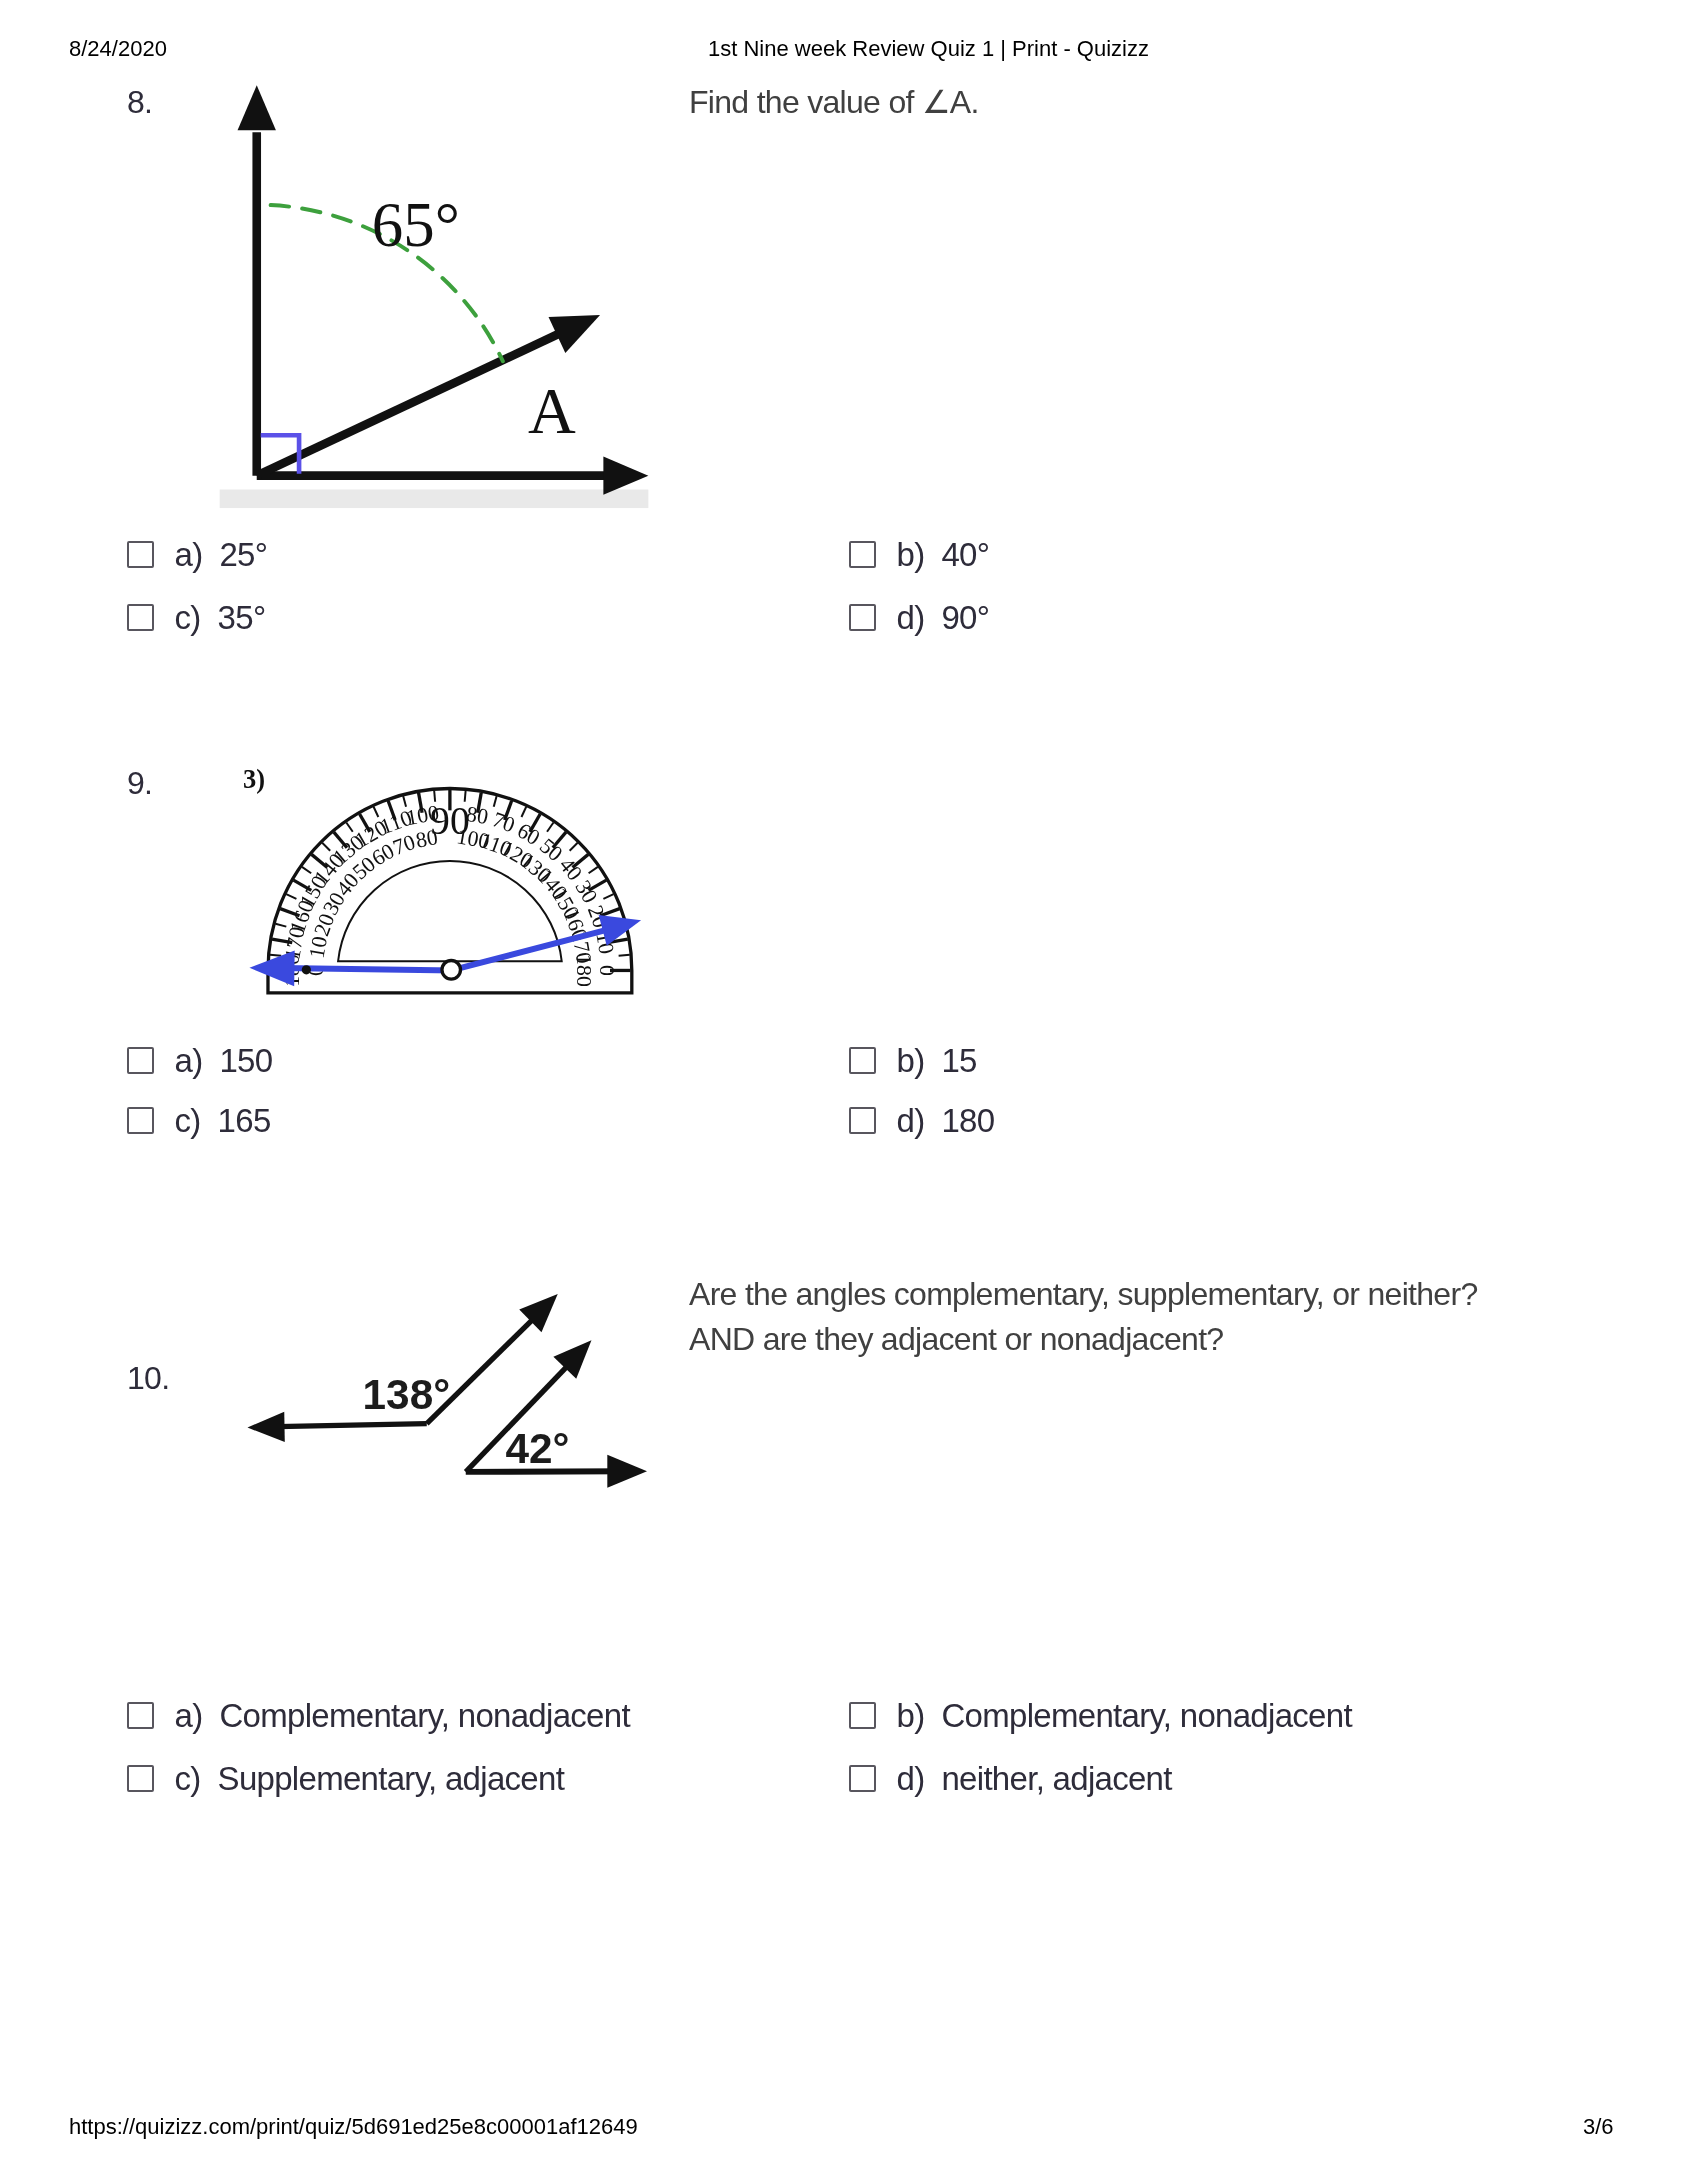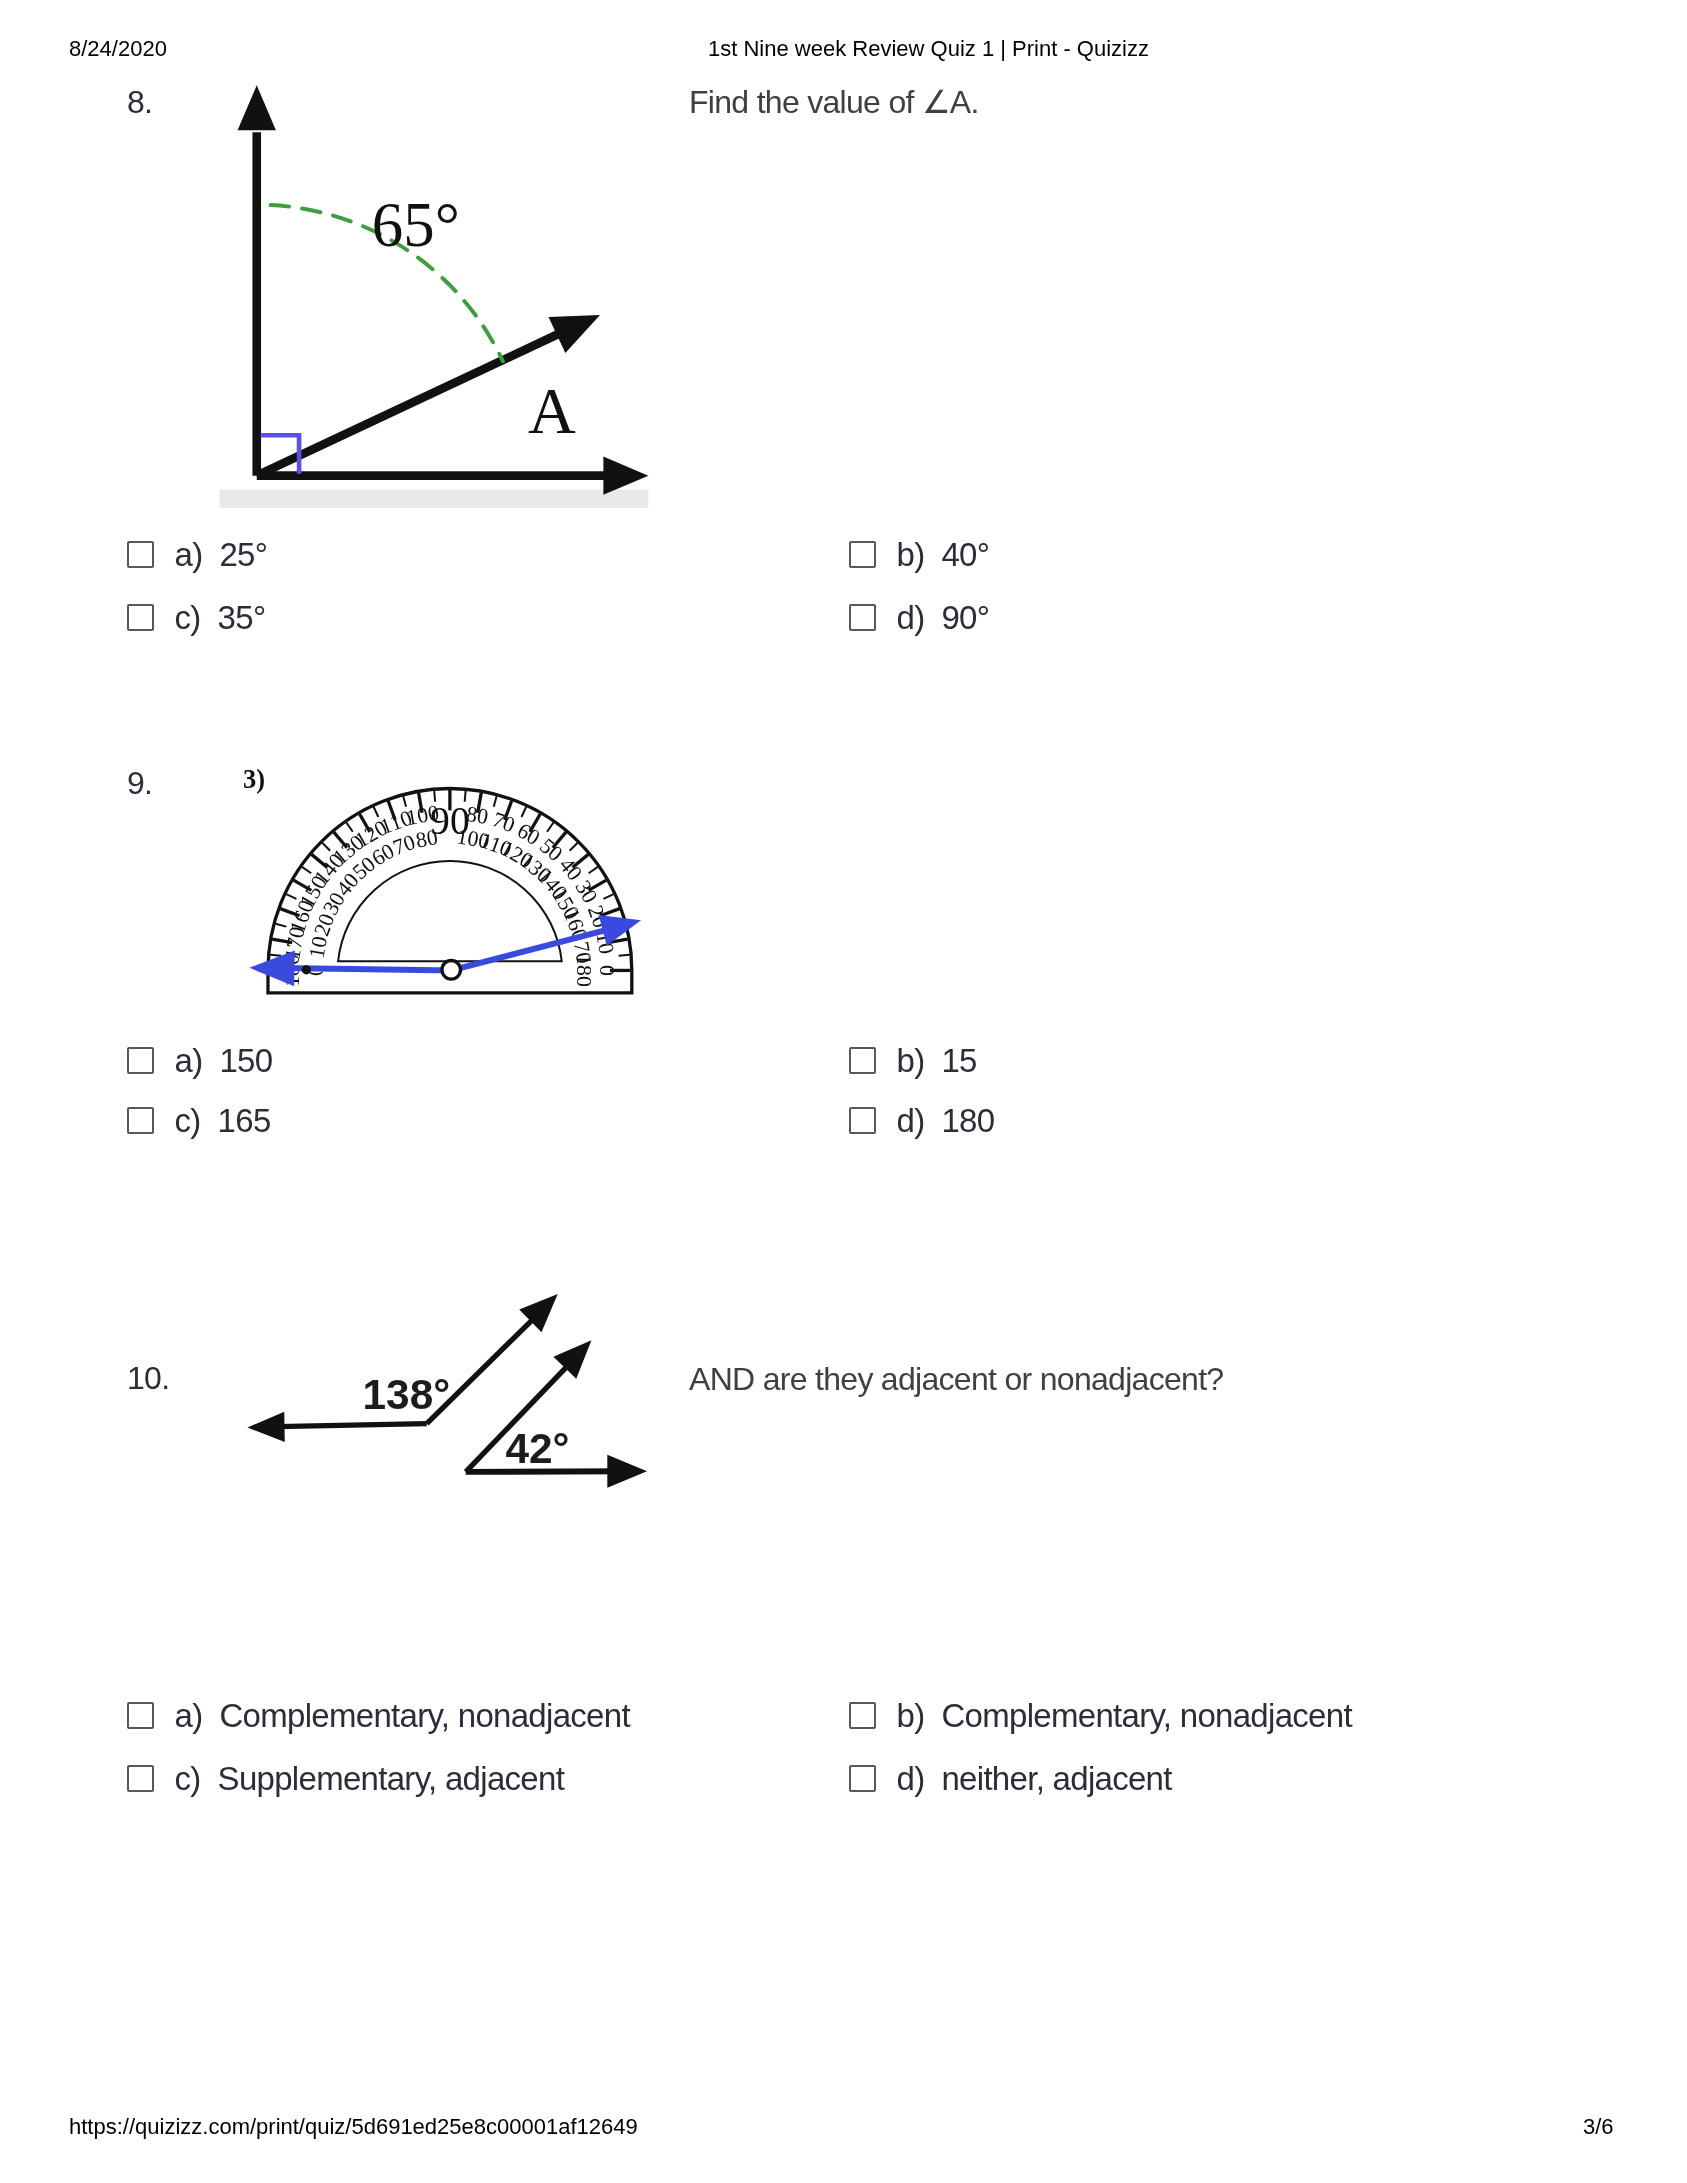--- a/index.html
+++ b/index.html
@@ -180,21 +180,22 @@
     <span class="opx">c)</span>
     <span>165</span>
   </div>
   <div class="option" style="left:849px;top:1104px;">
     <div class="cb"></div>
     <span class="opx">d)</span>
     <span>180</span>
   </div>
 
   <div class="qnum" style="left:127px;top:1362px;">10.</div>
-  <div class="qtext" style="left:689px;top:1323px;margin-top:40px;">AND are they adjacent or nonadjacent?</div>
+  <div class="qtext" style="left:689px;top:1278px;">Are the angles complementary, supplementary, or neither?</div>
+  <div class="qtext" style="left:689px;top:1323px;">AND are they adjacent or nonadjacent?</div>
 
   <svg class="fig" width="1687" height="2183" viewBox="0 0 2550 3300">
 
     <line x1="645" y1="2152" x2="400" y2="2157" stroke="#111" stroke-width="8"></line>
     <polygon points="0,0 -56,-23 -56,23" transform="translate(374,2158) rotate(179)" fill="#111"></polygon>
     <line x1="645" y1="2152" x2="820" y2="1980" stroke="#111" stroke-width="8"></line>
     <polygon points="0,0 -58,-24 -58,24" transform="translate(843,1956) rotate(-44.5)" fill="#111"></polygon>
     <text x="548" y="2130" font-size="64" font-weight="600" fill="#1c1c1c">138°</text>
 
     <line x1="704" y1="2225" x2="944" y2="2224" stroke="#111" stroke-width="9"></line>

